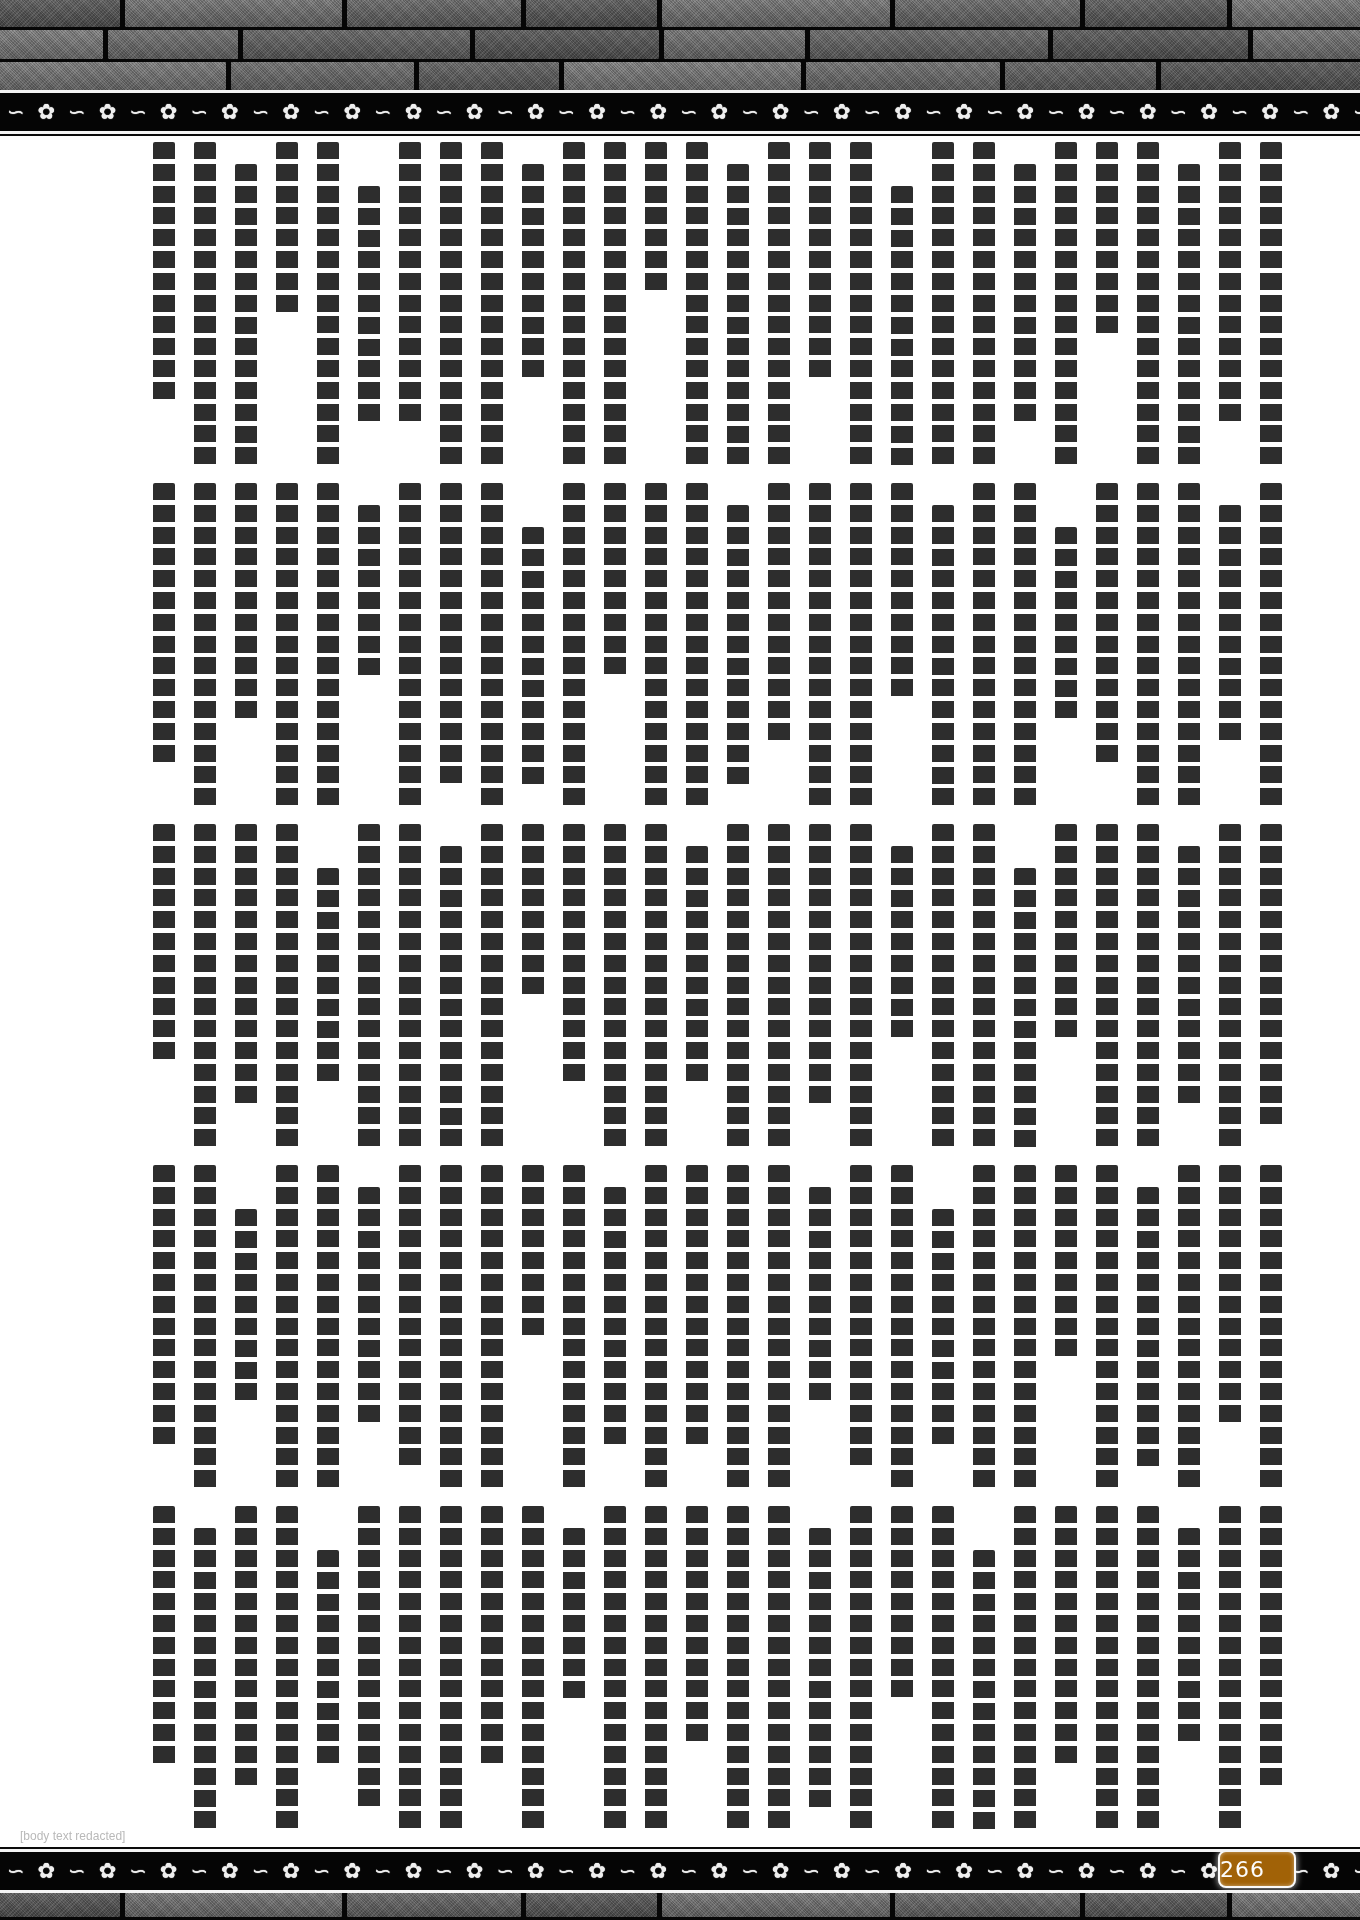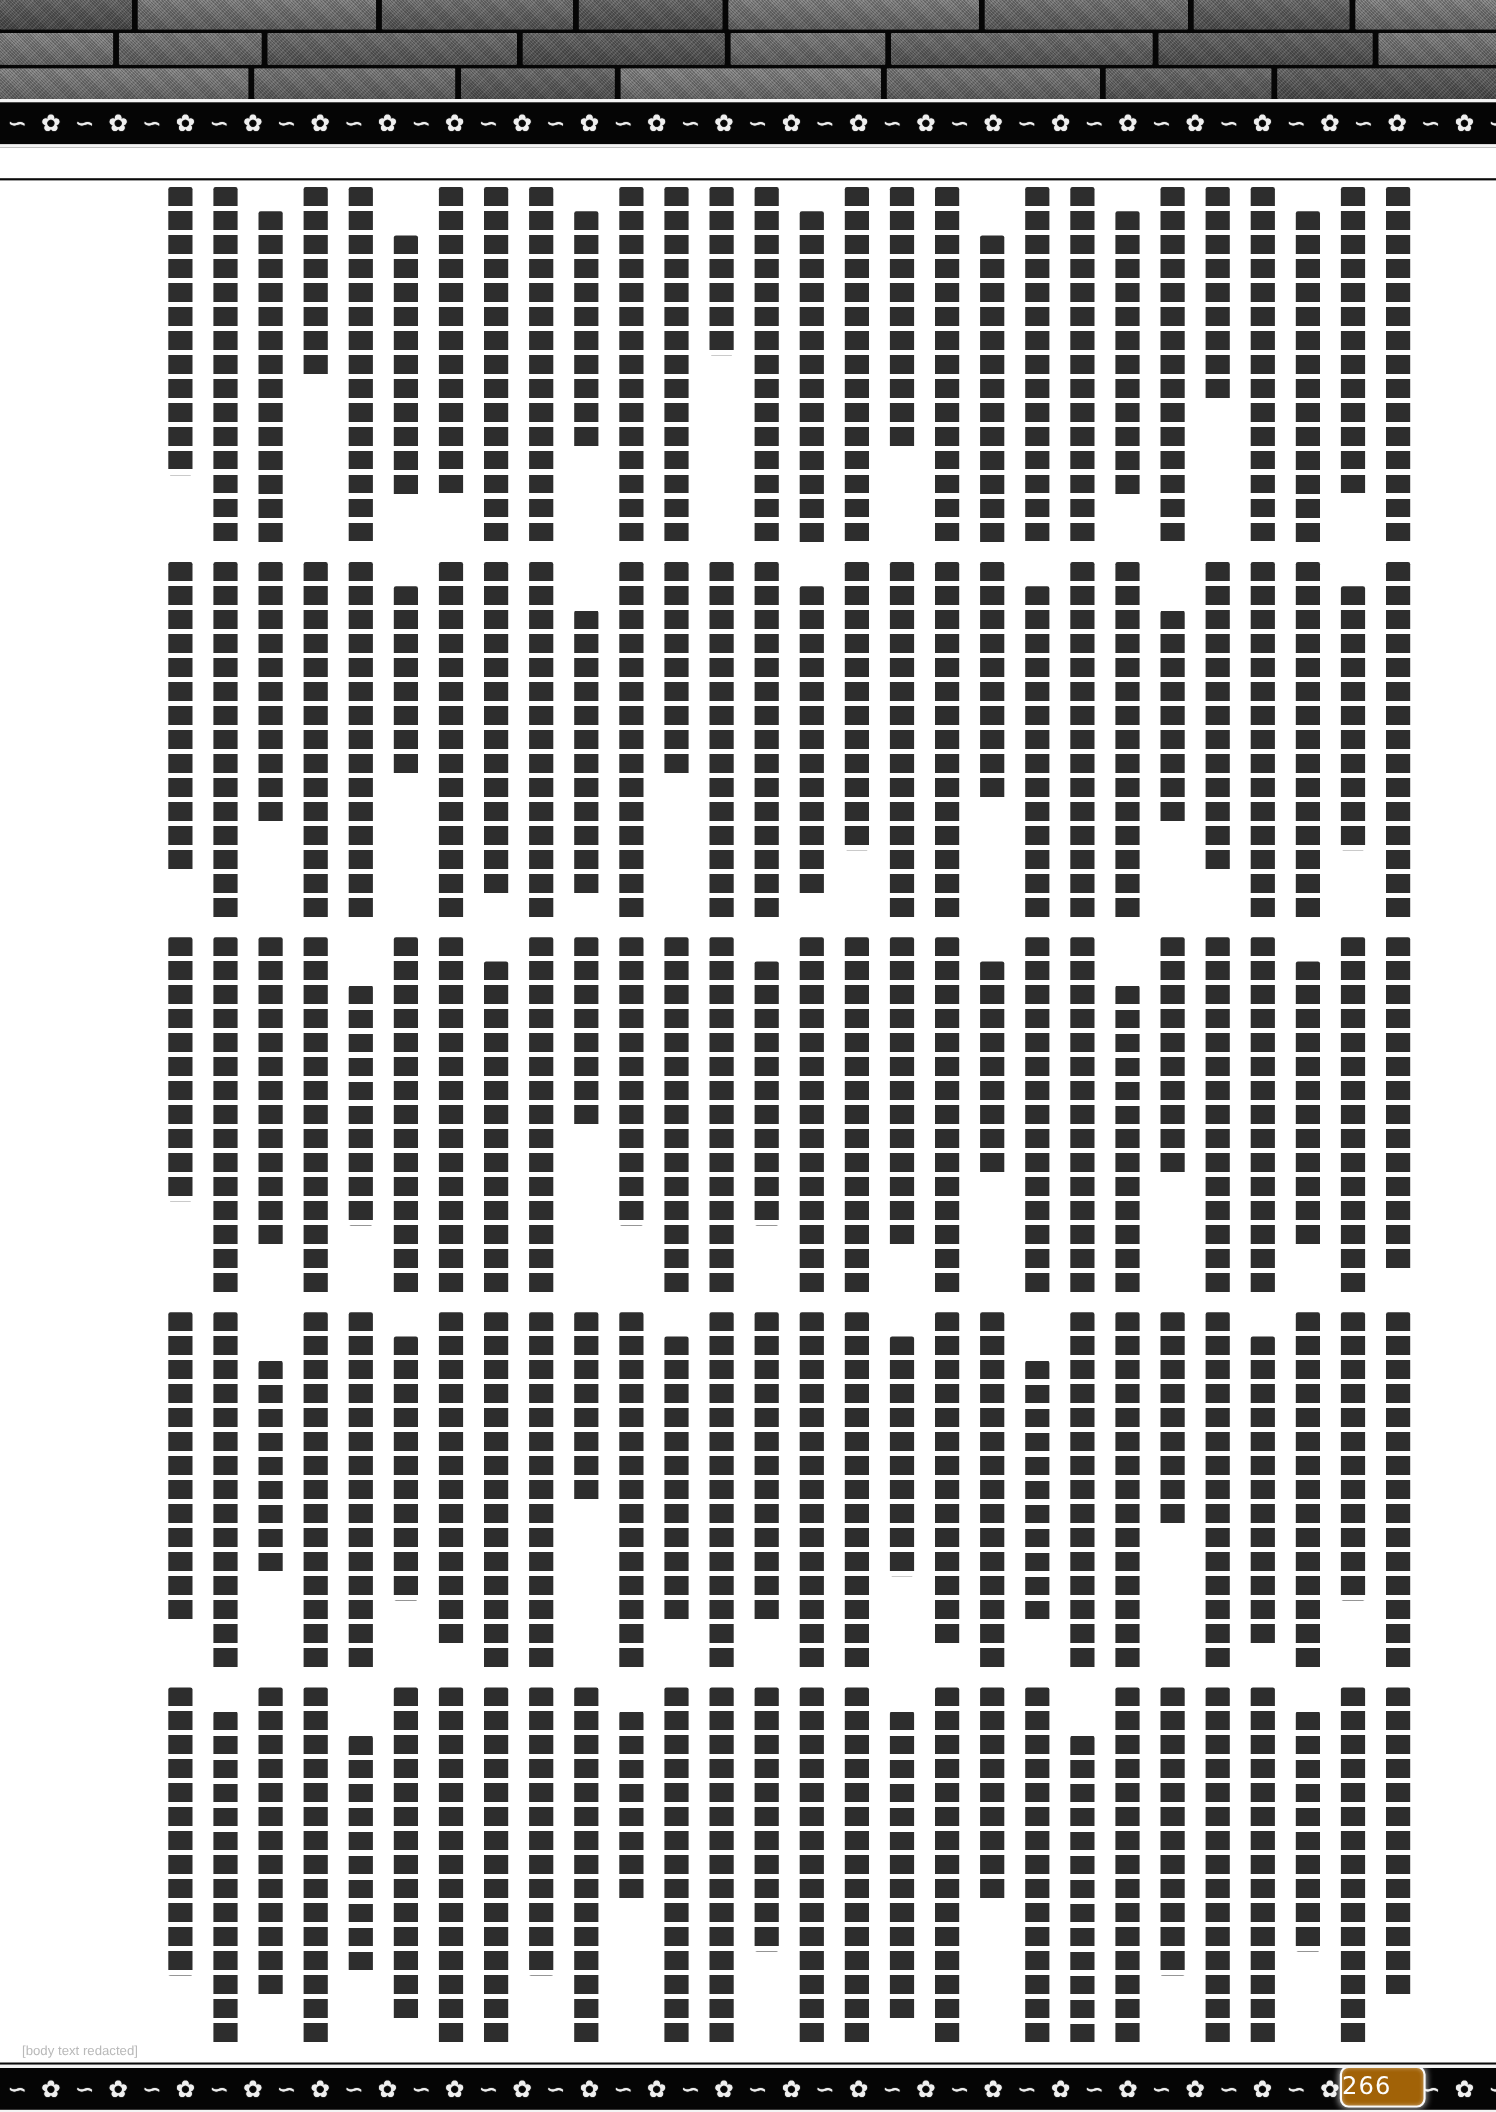--- a/index.html
+++ b/index.html
@@ -28,21 +28,21 @@
   }
   .flowers{
     white-space:nowrap;color:#efefef;font-size:21px;line-height:38px;
     letter-spacing:13px;text-shadow:0 0 1px #fff;user-select:none;
   }
   
   .content{
     flex:1;position:relative;background:#fff;
     border-top:2px solid #0a0a0a;border-bottom:2px solid #0a0a0a;
     box-sizing:border-box;padding:6px 78px 0 0;
-    display:flex;flex-direction:column;justify-content:flex-end;margin-top:28px;
+    display:flex;flex-direction:column;justify-content:flex-end;
   }
   .band{
     height:327px;margin-bottom:14px;flex:none;
     display:flex;flex-direction:row-reverse;justify-content:flex-start;
   }
   .t-col{width:22px;margin-left:19px;position:relative;flex:none;}
   .t-bar{
     position:absolute;left:0;width:22px;border-radius:2px;
     background-image:repeating-linear-gradient(180deg,#2d2d2d 0 17px,rgba(0,0,0,0) 17px 21.8px);
   }

